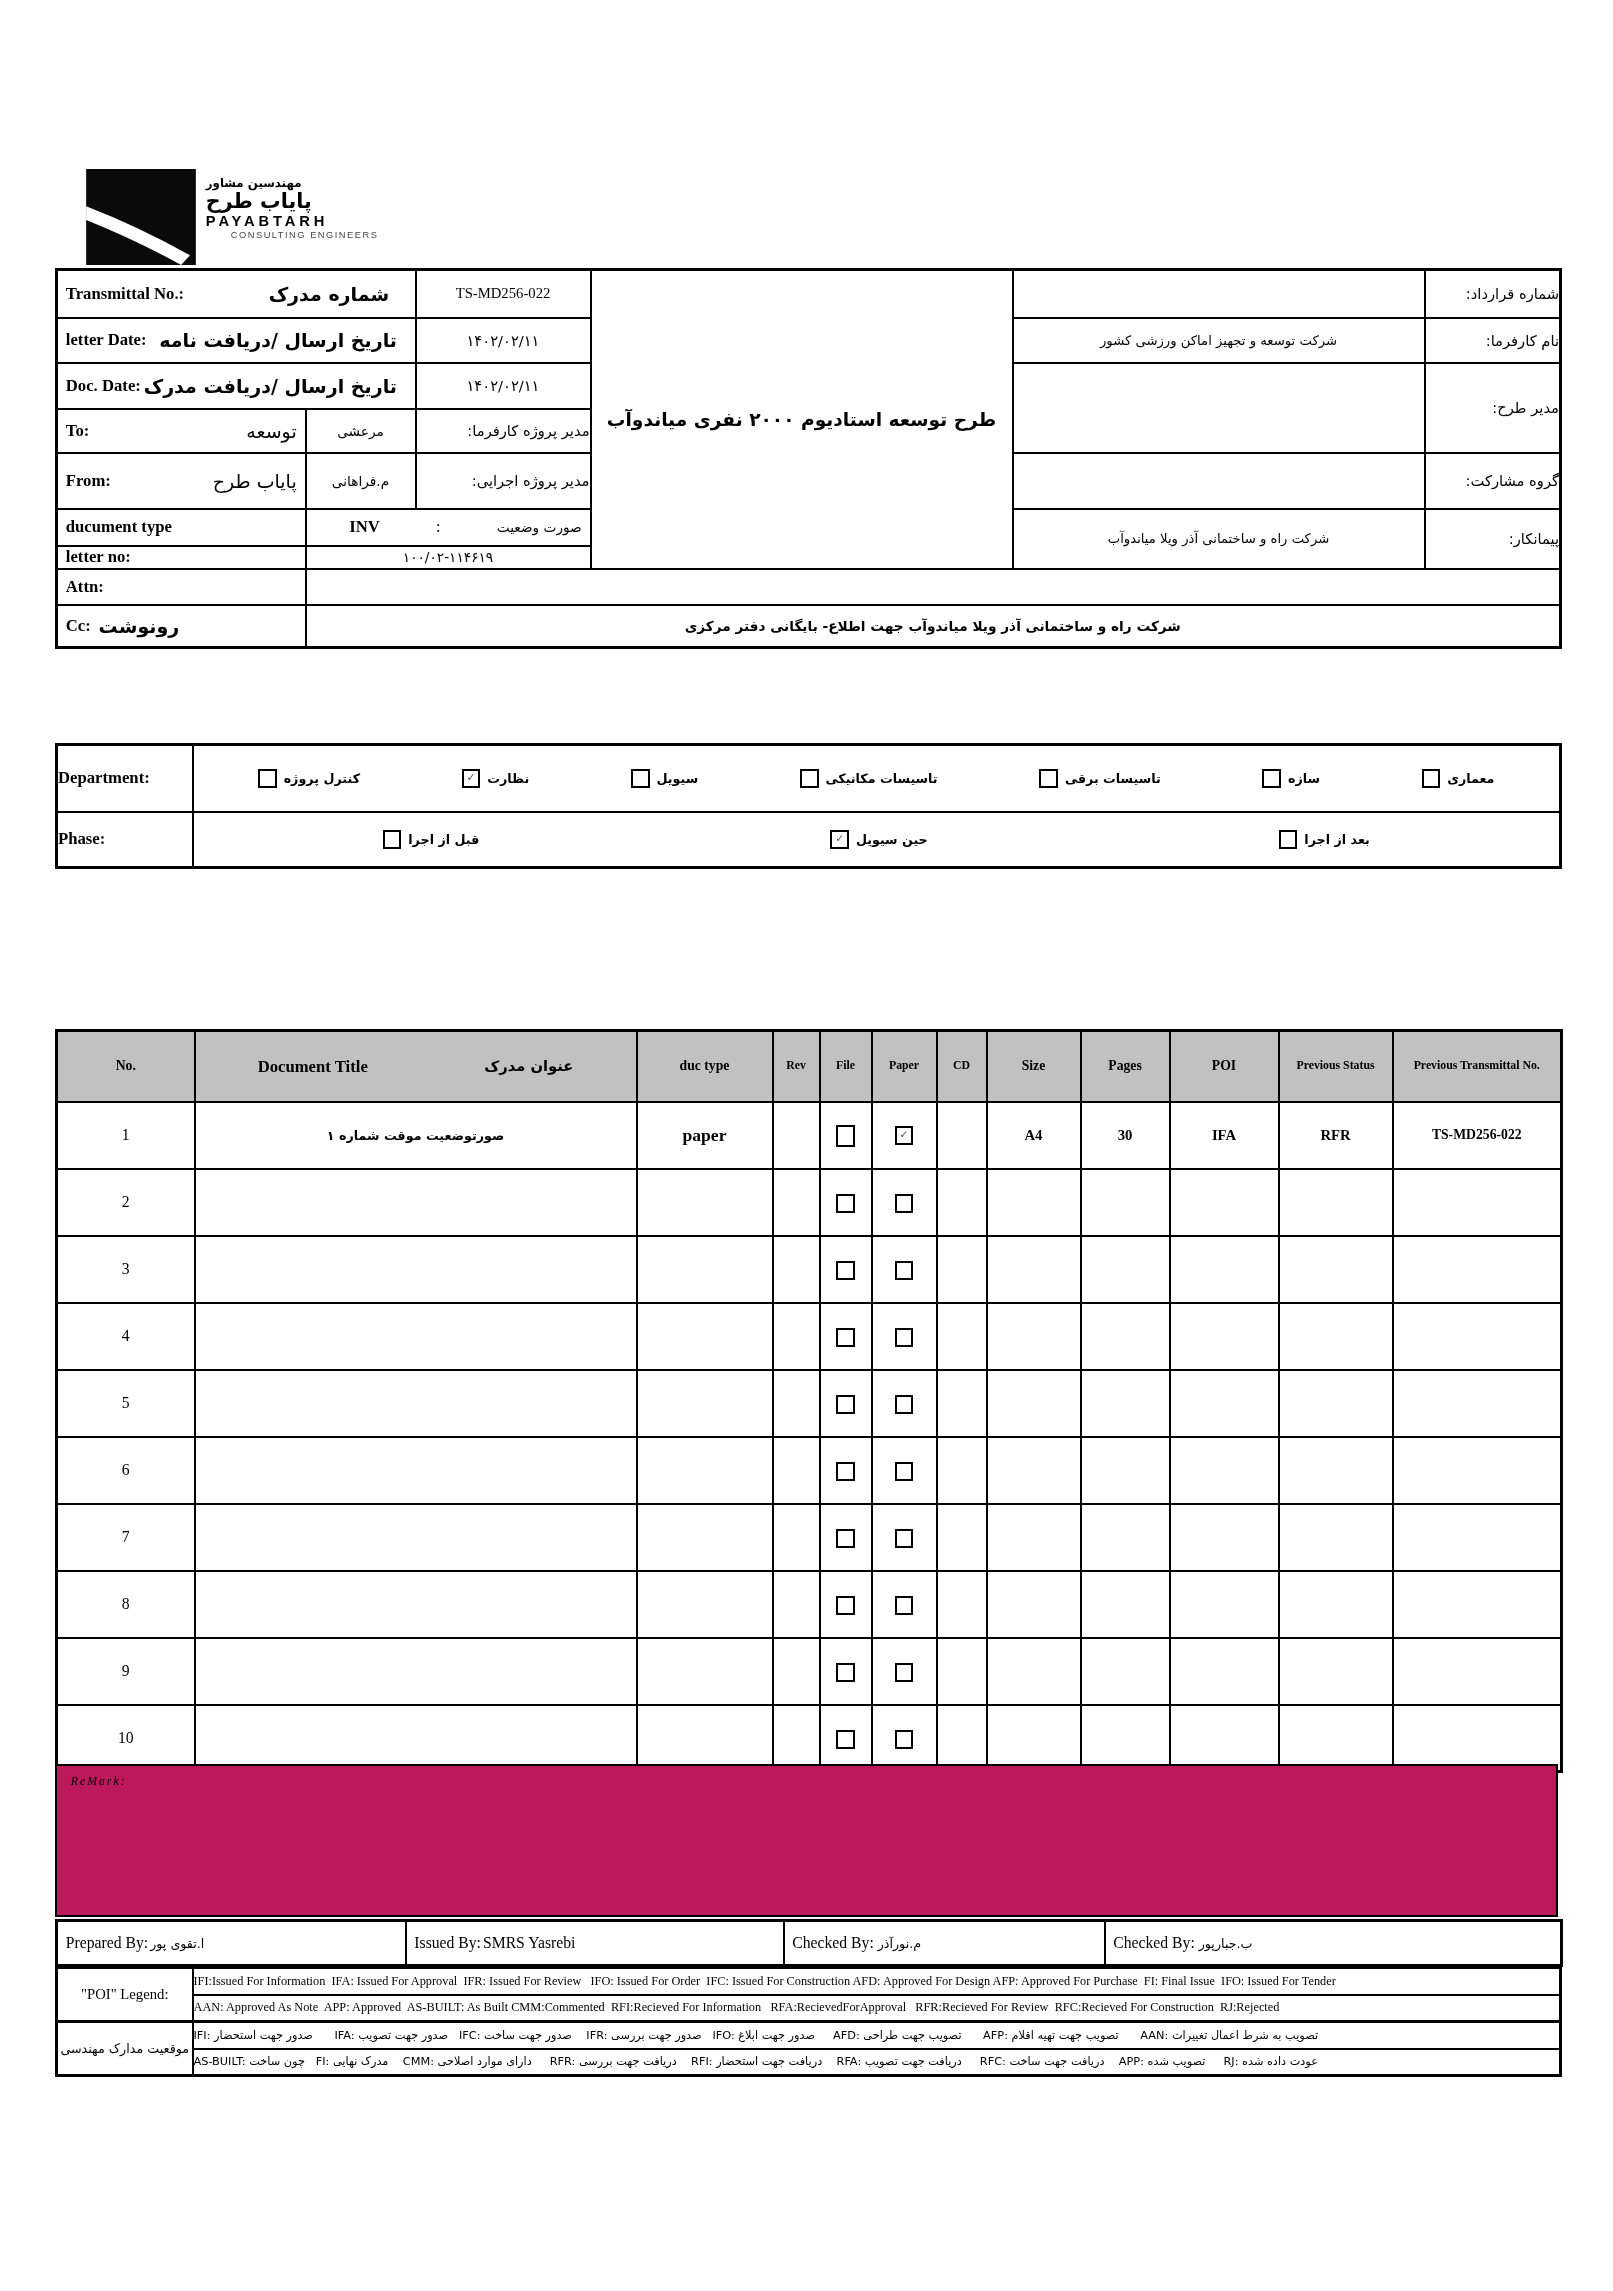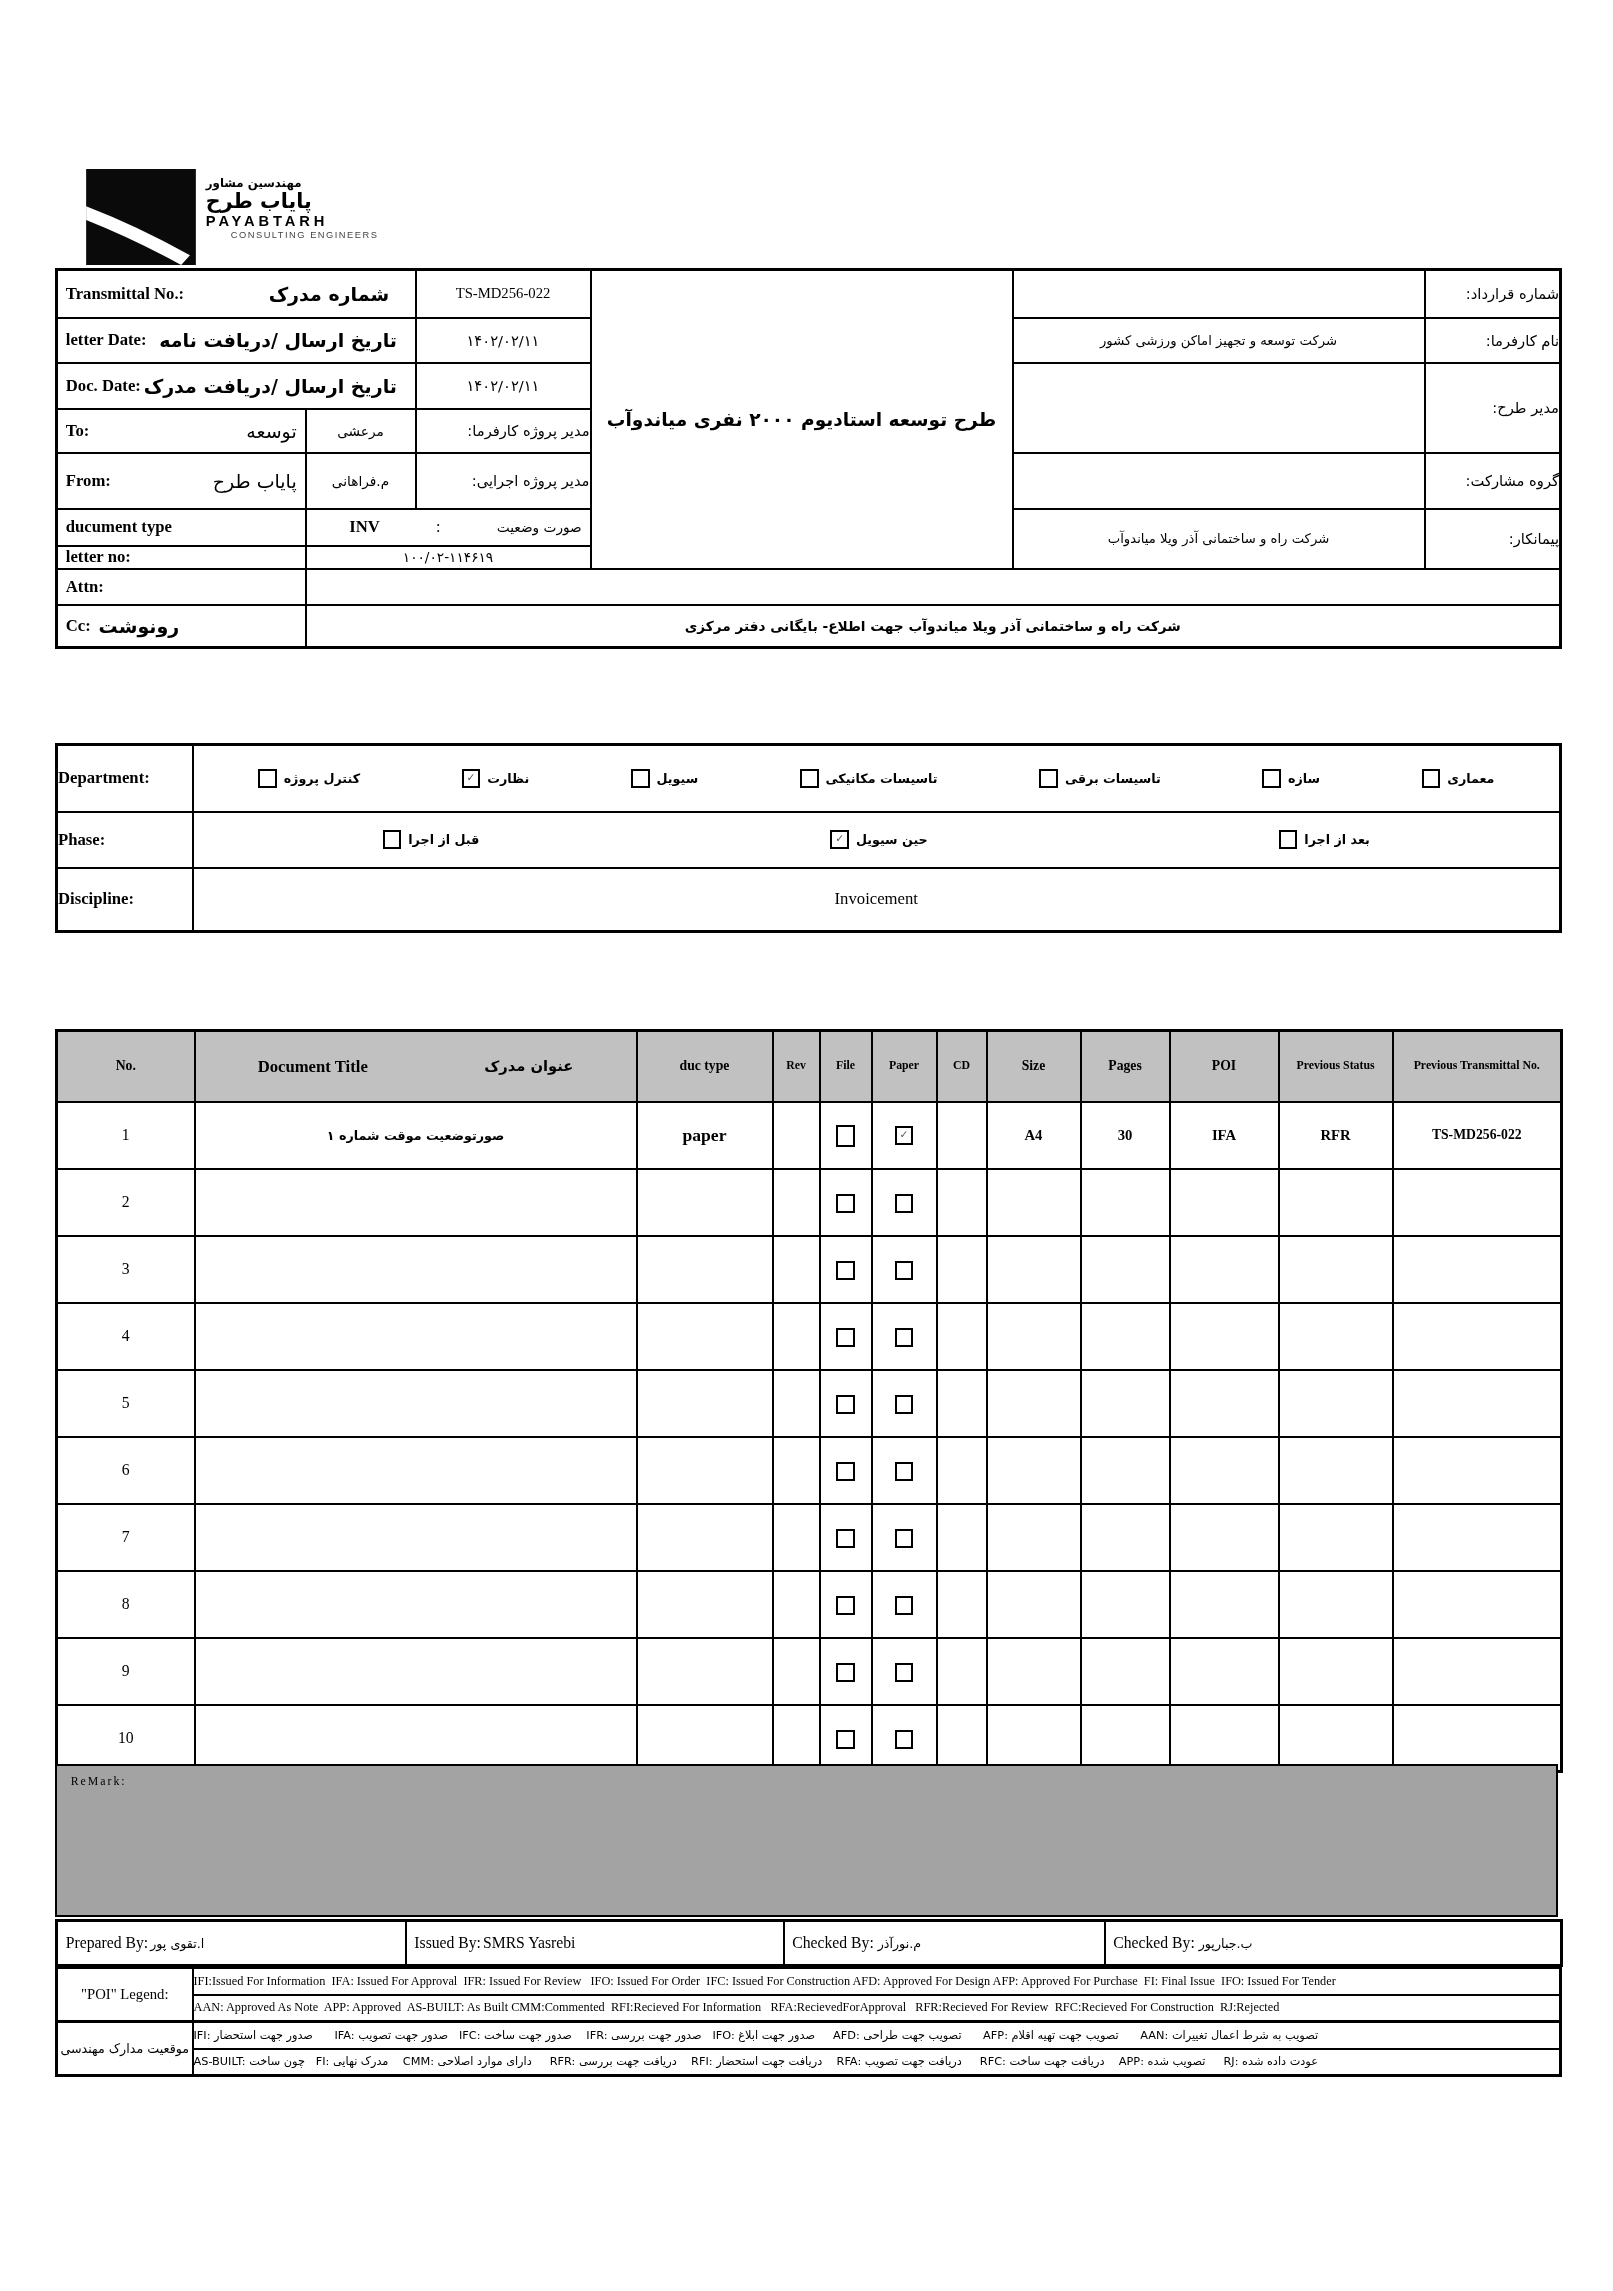--- a/index.html
+++ b/index.html
@@ -51,21 +51,21 @@
   
   .doc-tbl thead th{background:#c1c1c1;font-weight:bold;font-size:13.7px;line-height:1.15;}
   .doc-tbl thead .small-h{font-size:11.8px;}
   .doc-tbl td{text-align:center;font-size:14.7px;font-weight:bold;}
   .doc-tbl .no-cell{font-weight:normal;font-size:15.7px;}
   .doc-tbl .title-cell{font-size:12.7px;direction:rtl;}
   .doc-tbl .duc-cell{font-size:17.6px;}
   .th-title{font-size:16.7px;}
 
   
-  .remark{position:absolute;left:55px;width:1499px;border:2.9px solid #000;background:#a3a3a3;}
+  .remark{position:absolute;left:55px;width:1499px;border:2.9px solid #000;background:#be185d;font-style:italic;}
   .remark-lbl{font-size:11.8px;letter-spacing:2px;padding:7.8px 0 0 13.7px;display:inline-block;}
 
   
   .sig-en{font-size:15.7px;white-space:nowrap;text-align:center;}
   .sig-fa{font-size:12.7px;direction:rtl;}
 
   
   .leg-lbl{text-align:center;font-size:14.7px;}
   .leg-lbl.fa{font-size:12.7px;}
   .leg-en{font-size:12.3px;padding:0 5.9px;white-space:pre;overflow:hidden;}
@@ -276,24 +276,20 @@
                 </span>
           </span>
           <span class="chk-item">
             <span class="txt fa">قبل از اجرا</span>
             <span class="cb">
                   <i style="font-style:normal"></i>
                 </span>
           </span>
         </div>
       </td>
-    </tr>
-    <tr style="height:64px">
-      <td class="clbl">Discipline:</td>
-      <td class="disc-val">Invoicement</td>
     </tr>
   </tbody>
     </table>
 
   <table class="frm doc-tbl" style="left:55px;top:1029px;width:1505px;">
     <colgroup>
       <col style="width:138px">
         <col style="width:442px">
         <col style="width:136px">
         <col style="width:47px">

